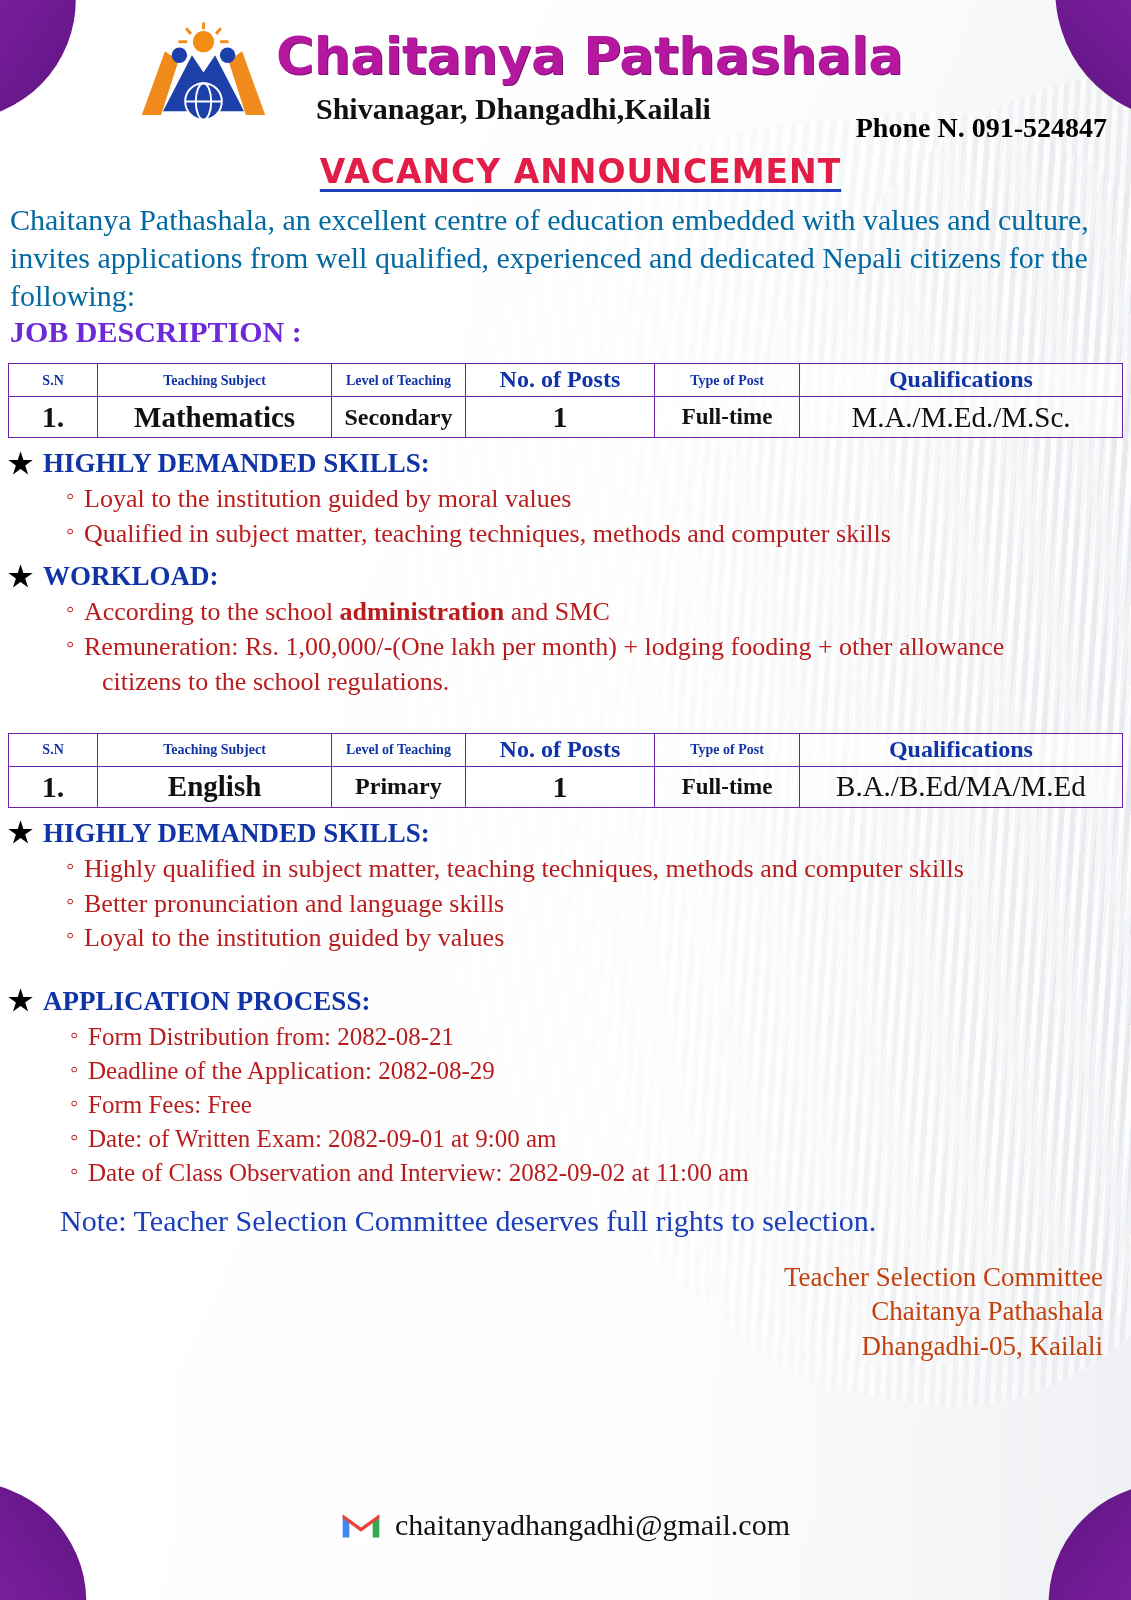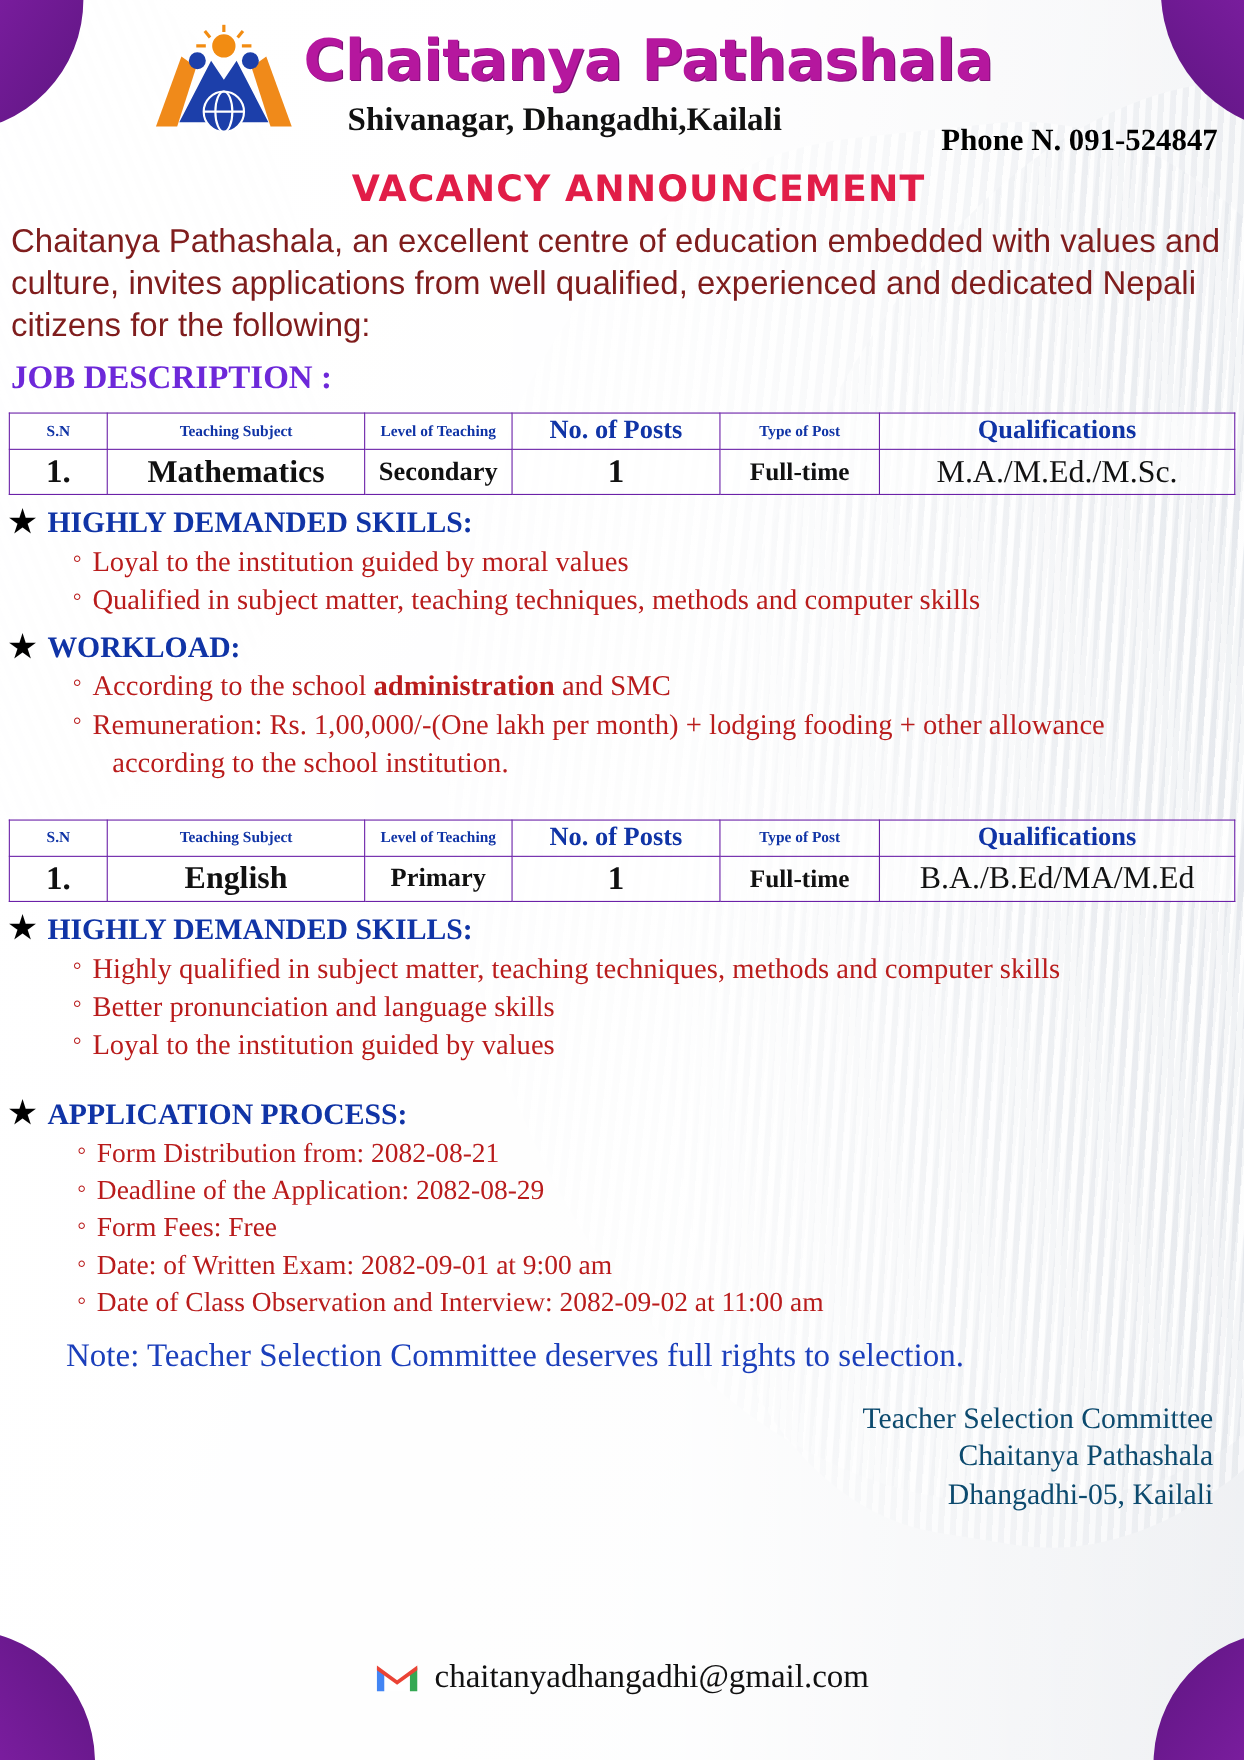--- a/index.html
+++ b/index.html
@@ -159,32 +159,33 @@
     font-size: 28px;
     color: #000;
   }
   .vacancy-title {
     text-align: center;
     font-family: "DejaVu Sans", sans-serif;
     font-weight: bold;
     font-size: 33px;
     letter-spacing: 1px;
     color: #e11d48;
+    text-decoration: underline;
     text-decoration-color: #1d3fb8;
     text-underline-offset: 6px;
     margin: 2px 0 10px 0;
     padding-left: 30px;
   }
 
   .intro {
-    font-family: Liberation Sans, sans-serif;
+    font-family: Liberation Serif, serif;
     font-size: 30px;
     line-height: 1.27;
-    color: #7f1d1d;
-    margin: 0 0 12px 0;
+    color: #0369a1;
+    margin: 0 0 0 0;
     padding: 0 2px;
   }
 
   .section-head {
     font-family: "Liberation Serif", serif;
     font-weight: bold;
     font-size: 30px;
     color: #6d28d9;
     text-decoration-color: #e11d48;
     text-underline-offset: 5px;
@@ -276,21 +277,21 @@
     color: #1b3fbb;
     margin: 14px 0 0 52px;
   }
 
   .signature {
     margin-top: 22px;
     text-align: right;
     padding-right: 20px;
     font-family: "Liberation Serif", serif;
     font-size: 27px;
-    color: #0c4a6e;
+    color: #c2410c;
     line-height: 1.28;
   }
 
   .footer {
     position: absolute;
     left: 0; right: 0;
     bottom: 58px;
     z-index: 6;
     display: flex;
     justify-content: center;
@@ -401,21 +402,21 @@
     <div class="skill-head">
       <span class="star">★</span>
       <span>WORKLOAD:</span>
     </div>
     <ul class="bullets">
       <li>
         <span>According to the school </span><b>administration</b><span> and SMC</span>
       </li>
       <li>
         <span>Remuneration: Rs. 1,00,000/-(One lakh per month) + lodging fooding + other allowance</span>
-        <span class="indent-cont">according to the school institution.</span>
+        <span class="indent-cont">citizens to the school regulations.</span>
       </li>
     </ul>
   </div>
 
   <div class="space-26"></div>
 
   
   <table class="vac">
     <tbody>
         <tr>

